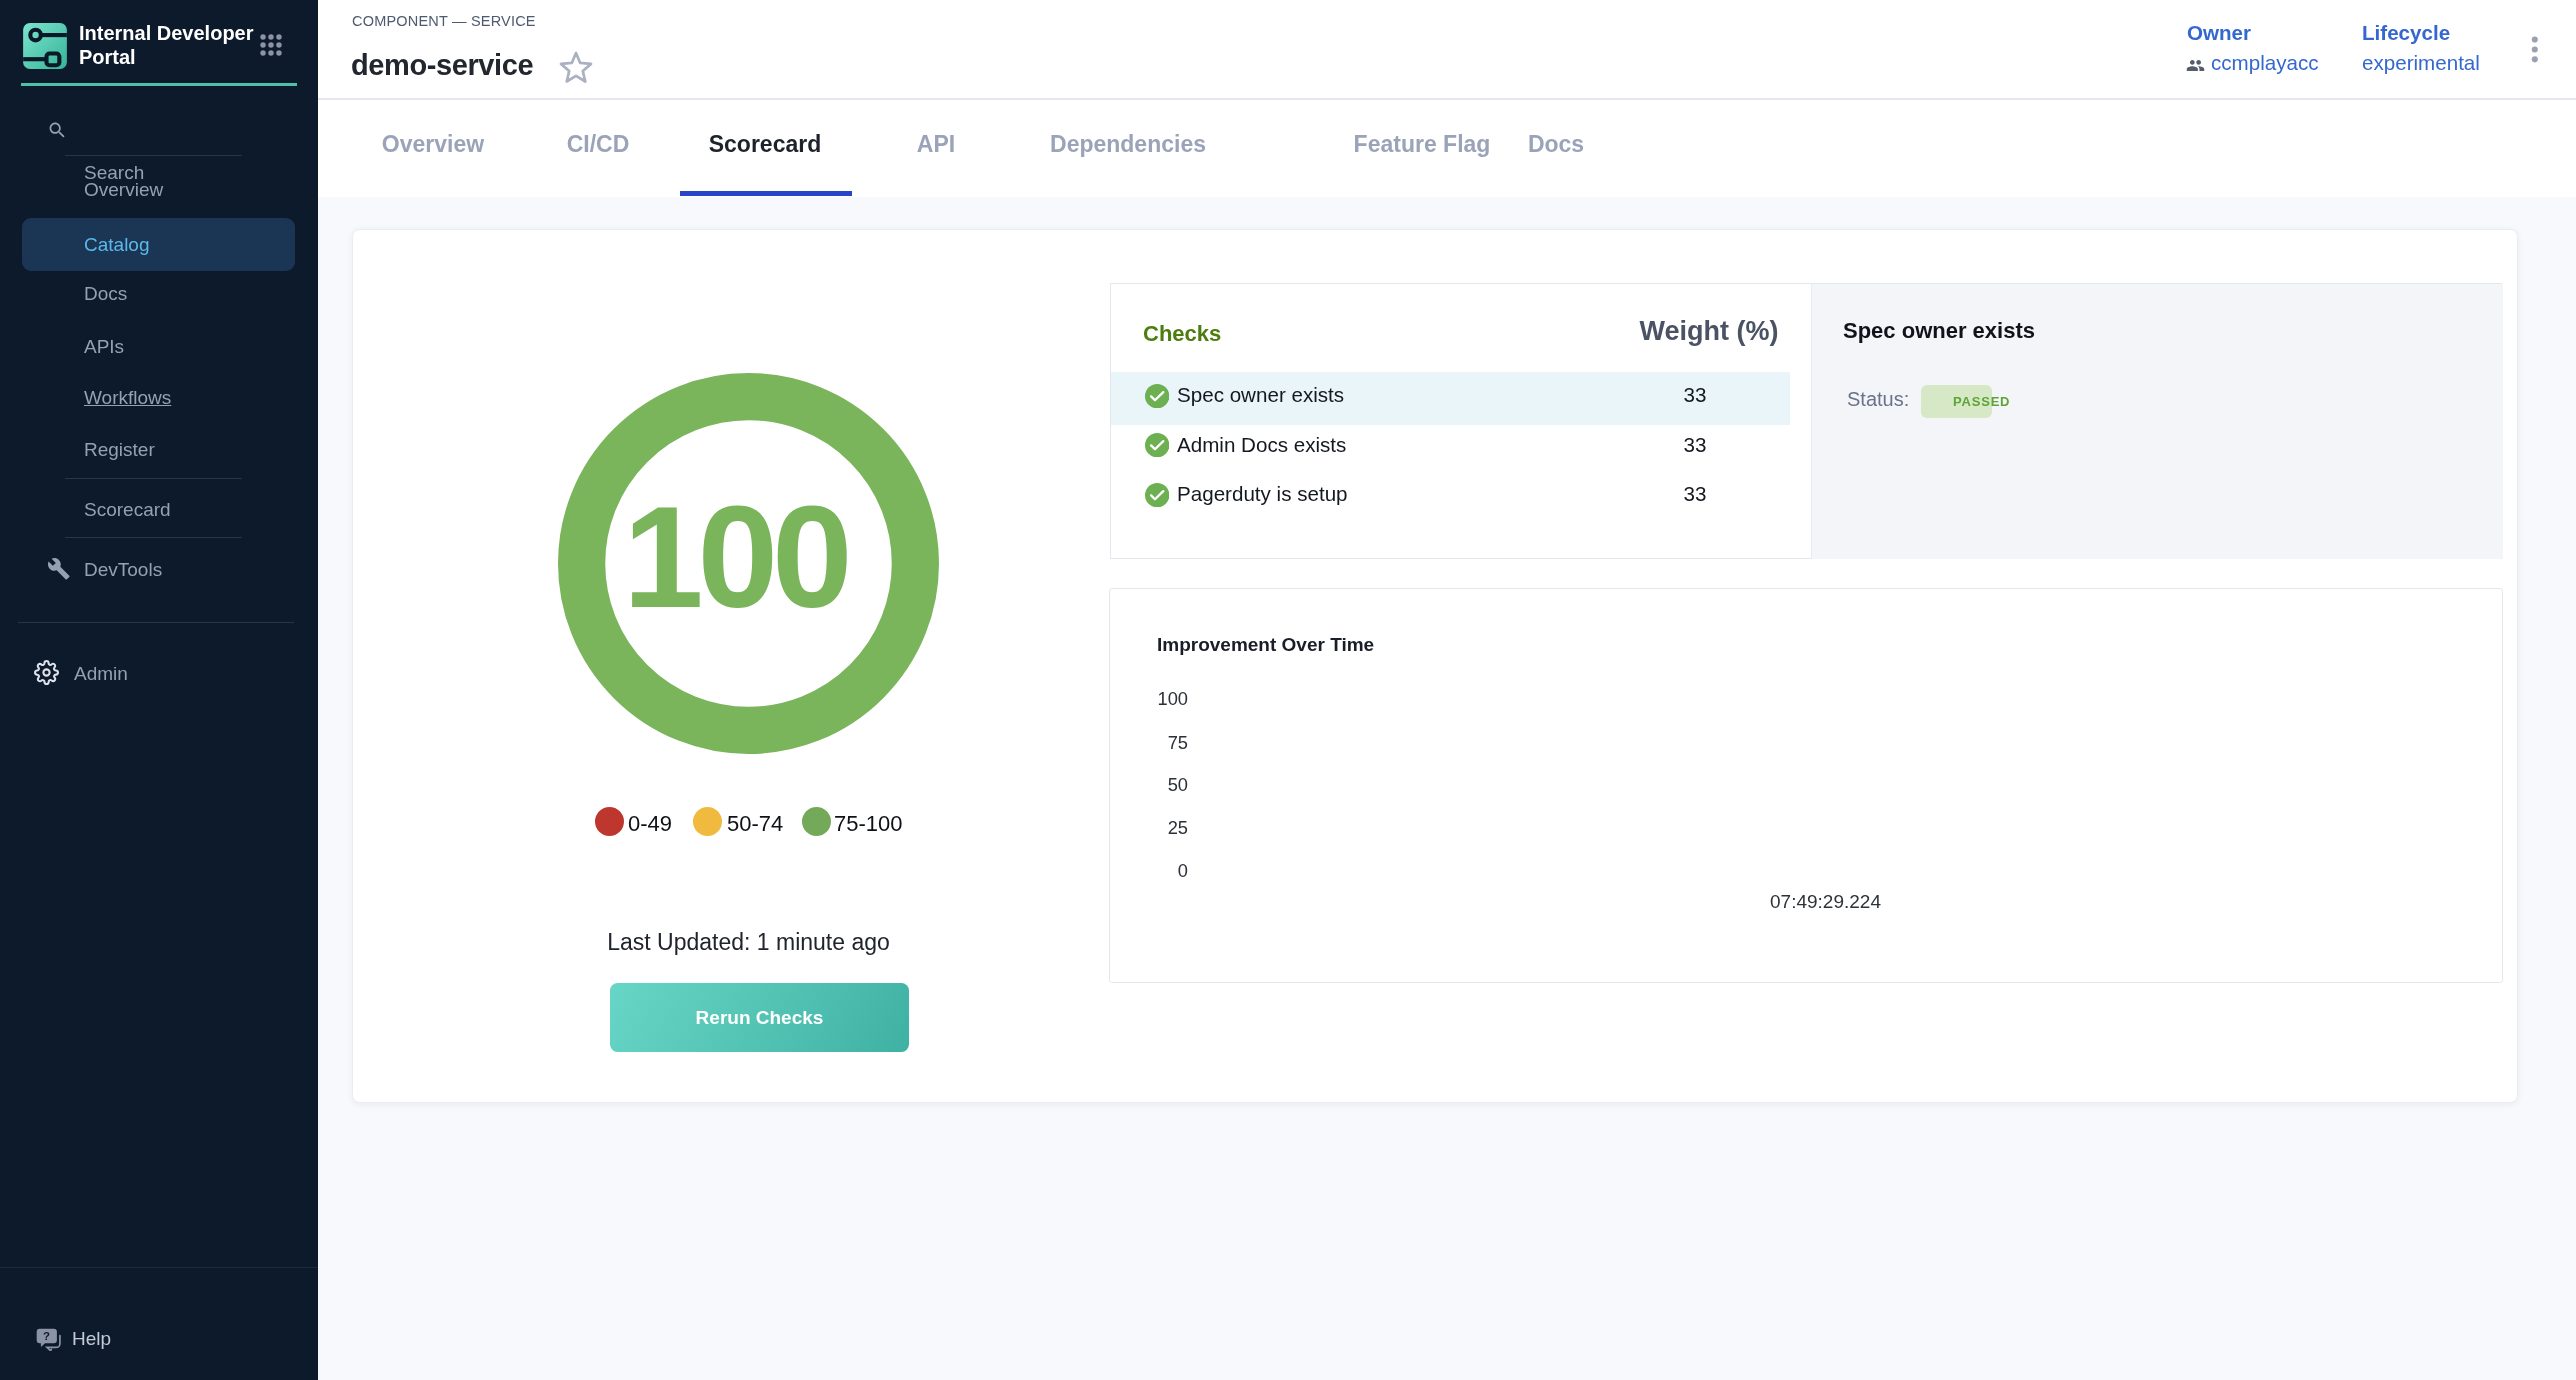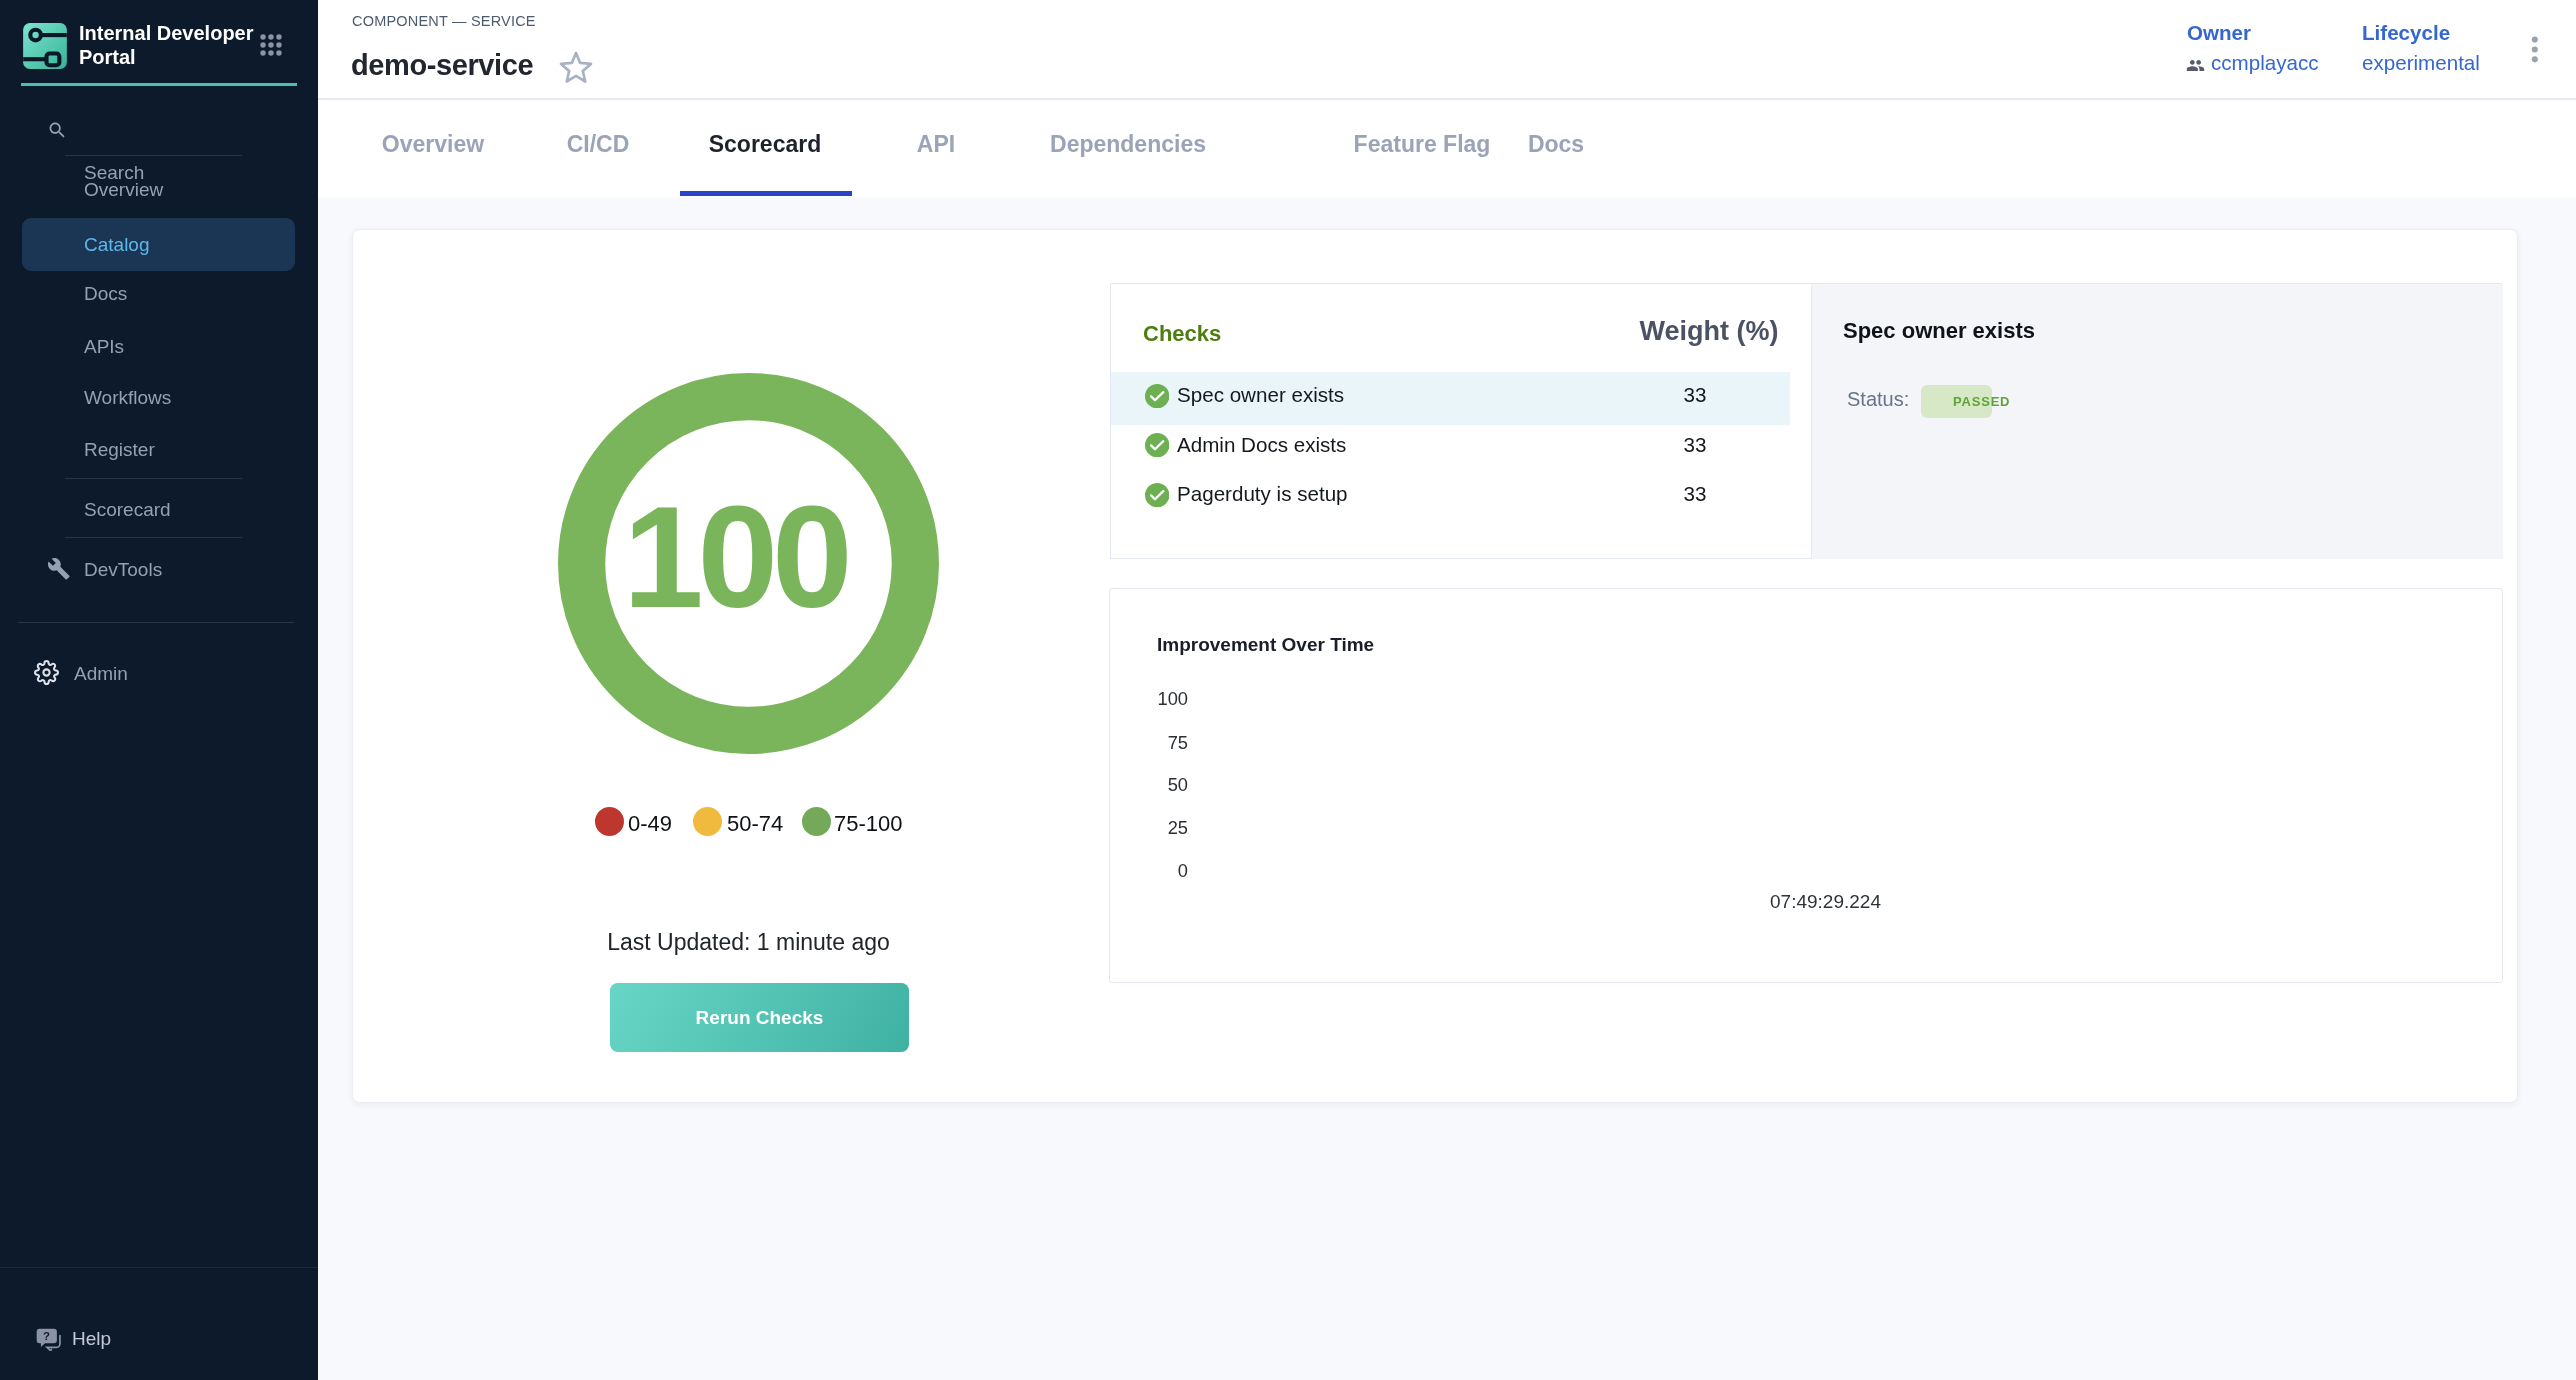--- a/index.html
+++ b/index.html
@@ -81,21 +81,21 @@
     <path d="M15.5 14h-.79l-.28-.27C15.41 12.59 16 11.11 16 9.5 16 5.91 13.09 3 9.5 3S3 5.91 3 9.5 5.91 16 9.5 16c1.61 0 3.09-.59 4.23-1.57l.27.28v.79l5 4.99L20.49 19l-4.99-5zm-6 0C7.01 14 5 11.99 5 9.5S7.01 5 9.5 5 14 7.01 14 9.5 11.99 14 9.5 14z"></path>
   </svg>
   <div class="nav-item" style="top:119px;margin-top:41px;">Search</div>
   <div class="nav-sep" style="top:155px;"></div>
 
   <div class="nav-item" style="top:177px;">Overview</div>
   <div id="catalog-pill"></div>
   <div class="nav-item" style="top:232px; color:#5cb8e8;">Catalog</div>
   <div class="nav-item" style="top:281px;">Docs</div>
   <div class="nav-item" style="top:334px;">APIs</div>
-  <div class="nav-item" style="top:385px;">Workflows</div>
+  <div class="nav-item" style="top:385px;text-decoration:underline;">Workflows</div>
   <div class="nav-item" style="top:437px;">Register</div>
   <div class="nav-sep" style="top:478px;"></div>
   <div class="nav-item" style="top:497px;">Scorecard</div>
   <div class="nav-sep" style="top:537px;"></div>
   <svg class="abs" style="left:47px;top:557px;" width="23.6" height="23.6" viewBox="0 0 24 24" fill="#94a0b4">
     <path d="M22.7 19l-9.1-9.1c.9-2.3.4-5-1.5-6.9-2-2-5-2.4-7.4-1.3L9 6 6 9 1.6 4.7C.4 7.1.9 10.1 2.9 12.1c1.9 1.9 4.6 2.4 6.9 1.5l9.1 9.1c.4.4 1 .4 1.4 0l2.3-2.3c.5-.4.5-1.1.1-1.4z"></path>
   </svg>
   <div class="nav-item" style="top:557px;">DevTools</div>
 
   <div class="nav-sep" style="top:622px; left:18.3px; width:276px;"></div>

